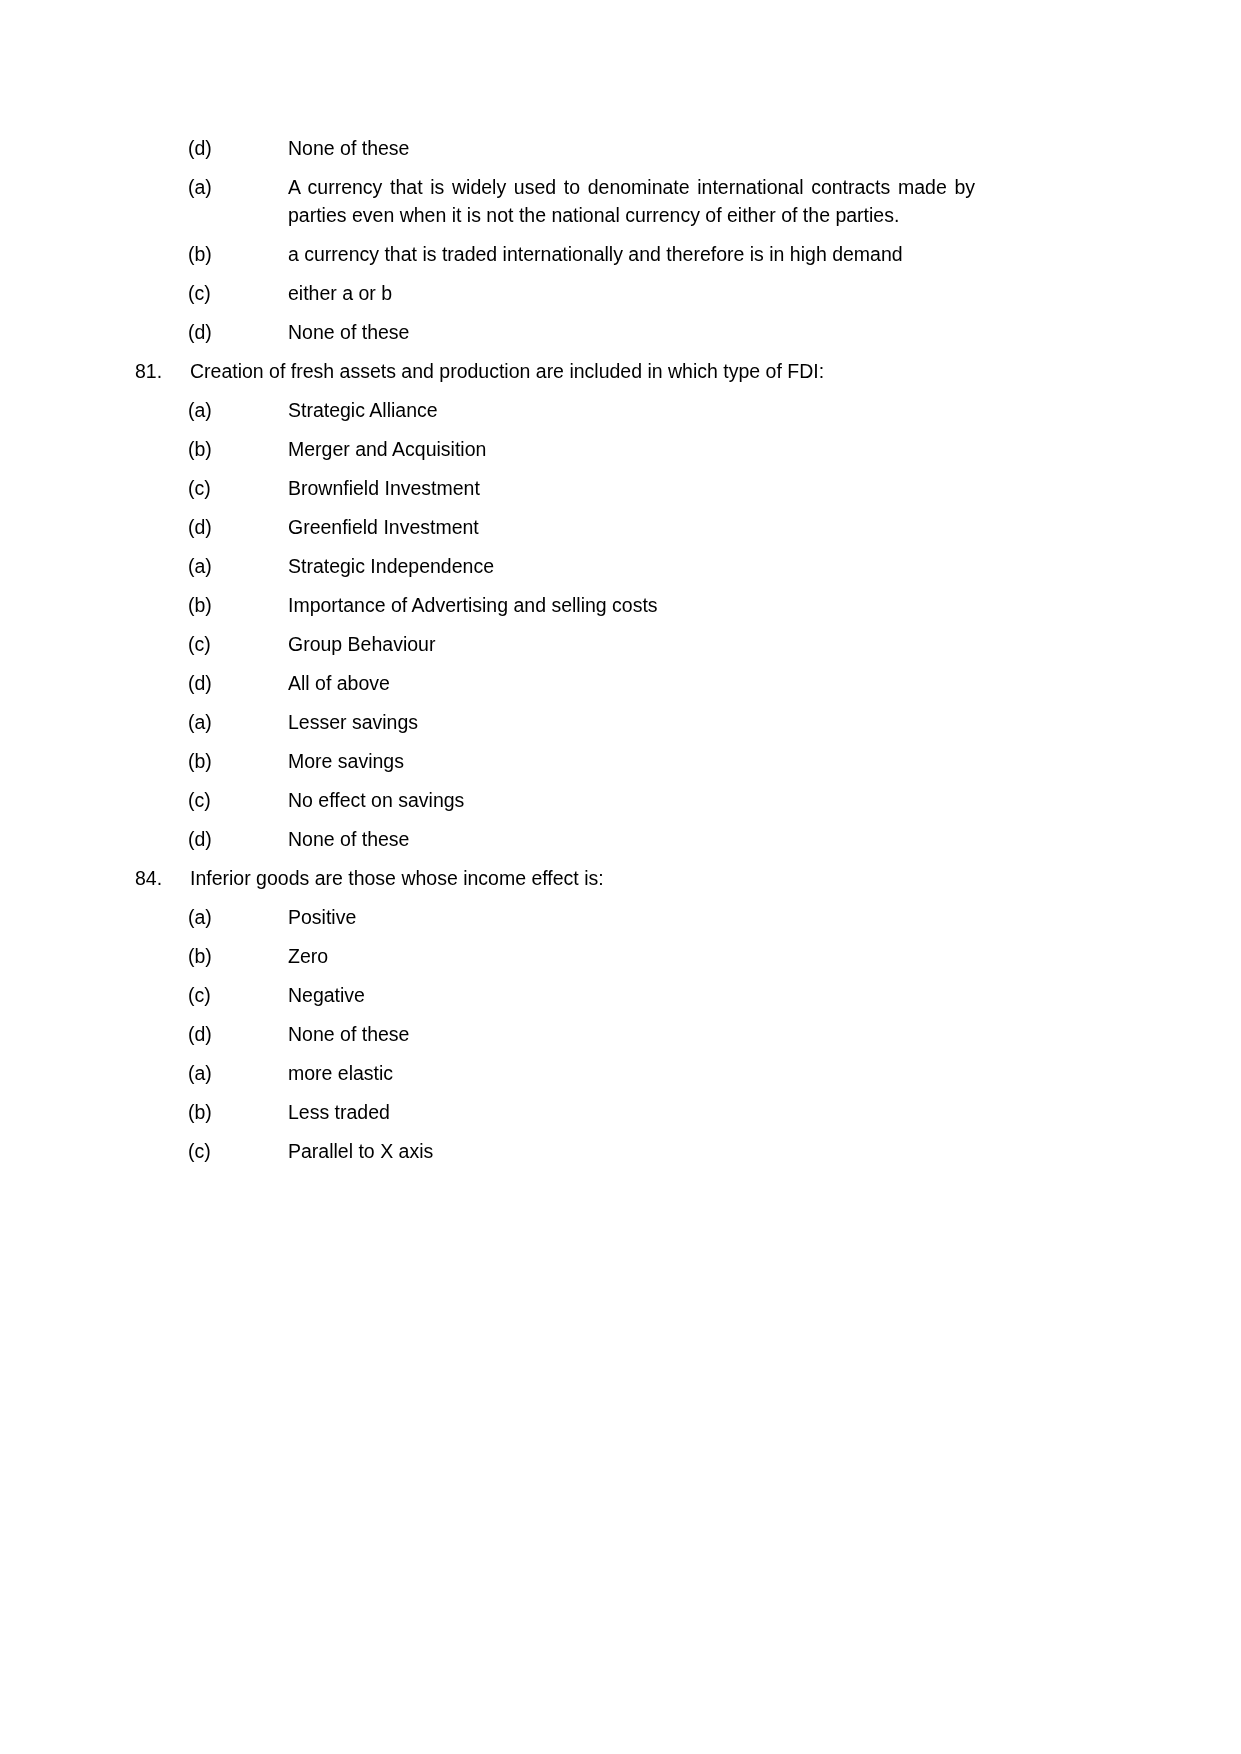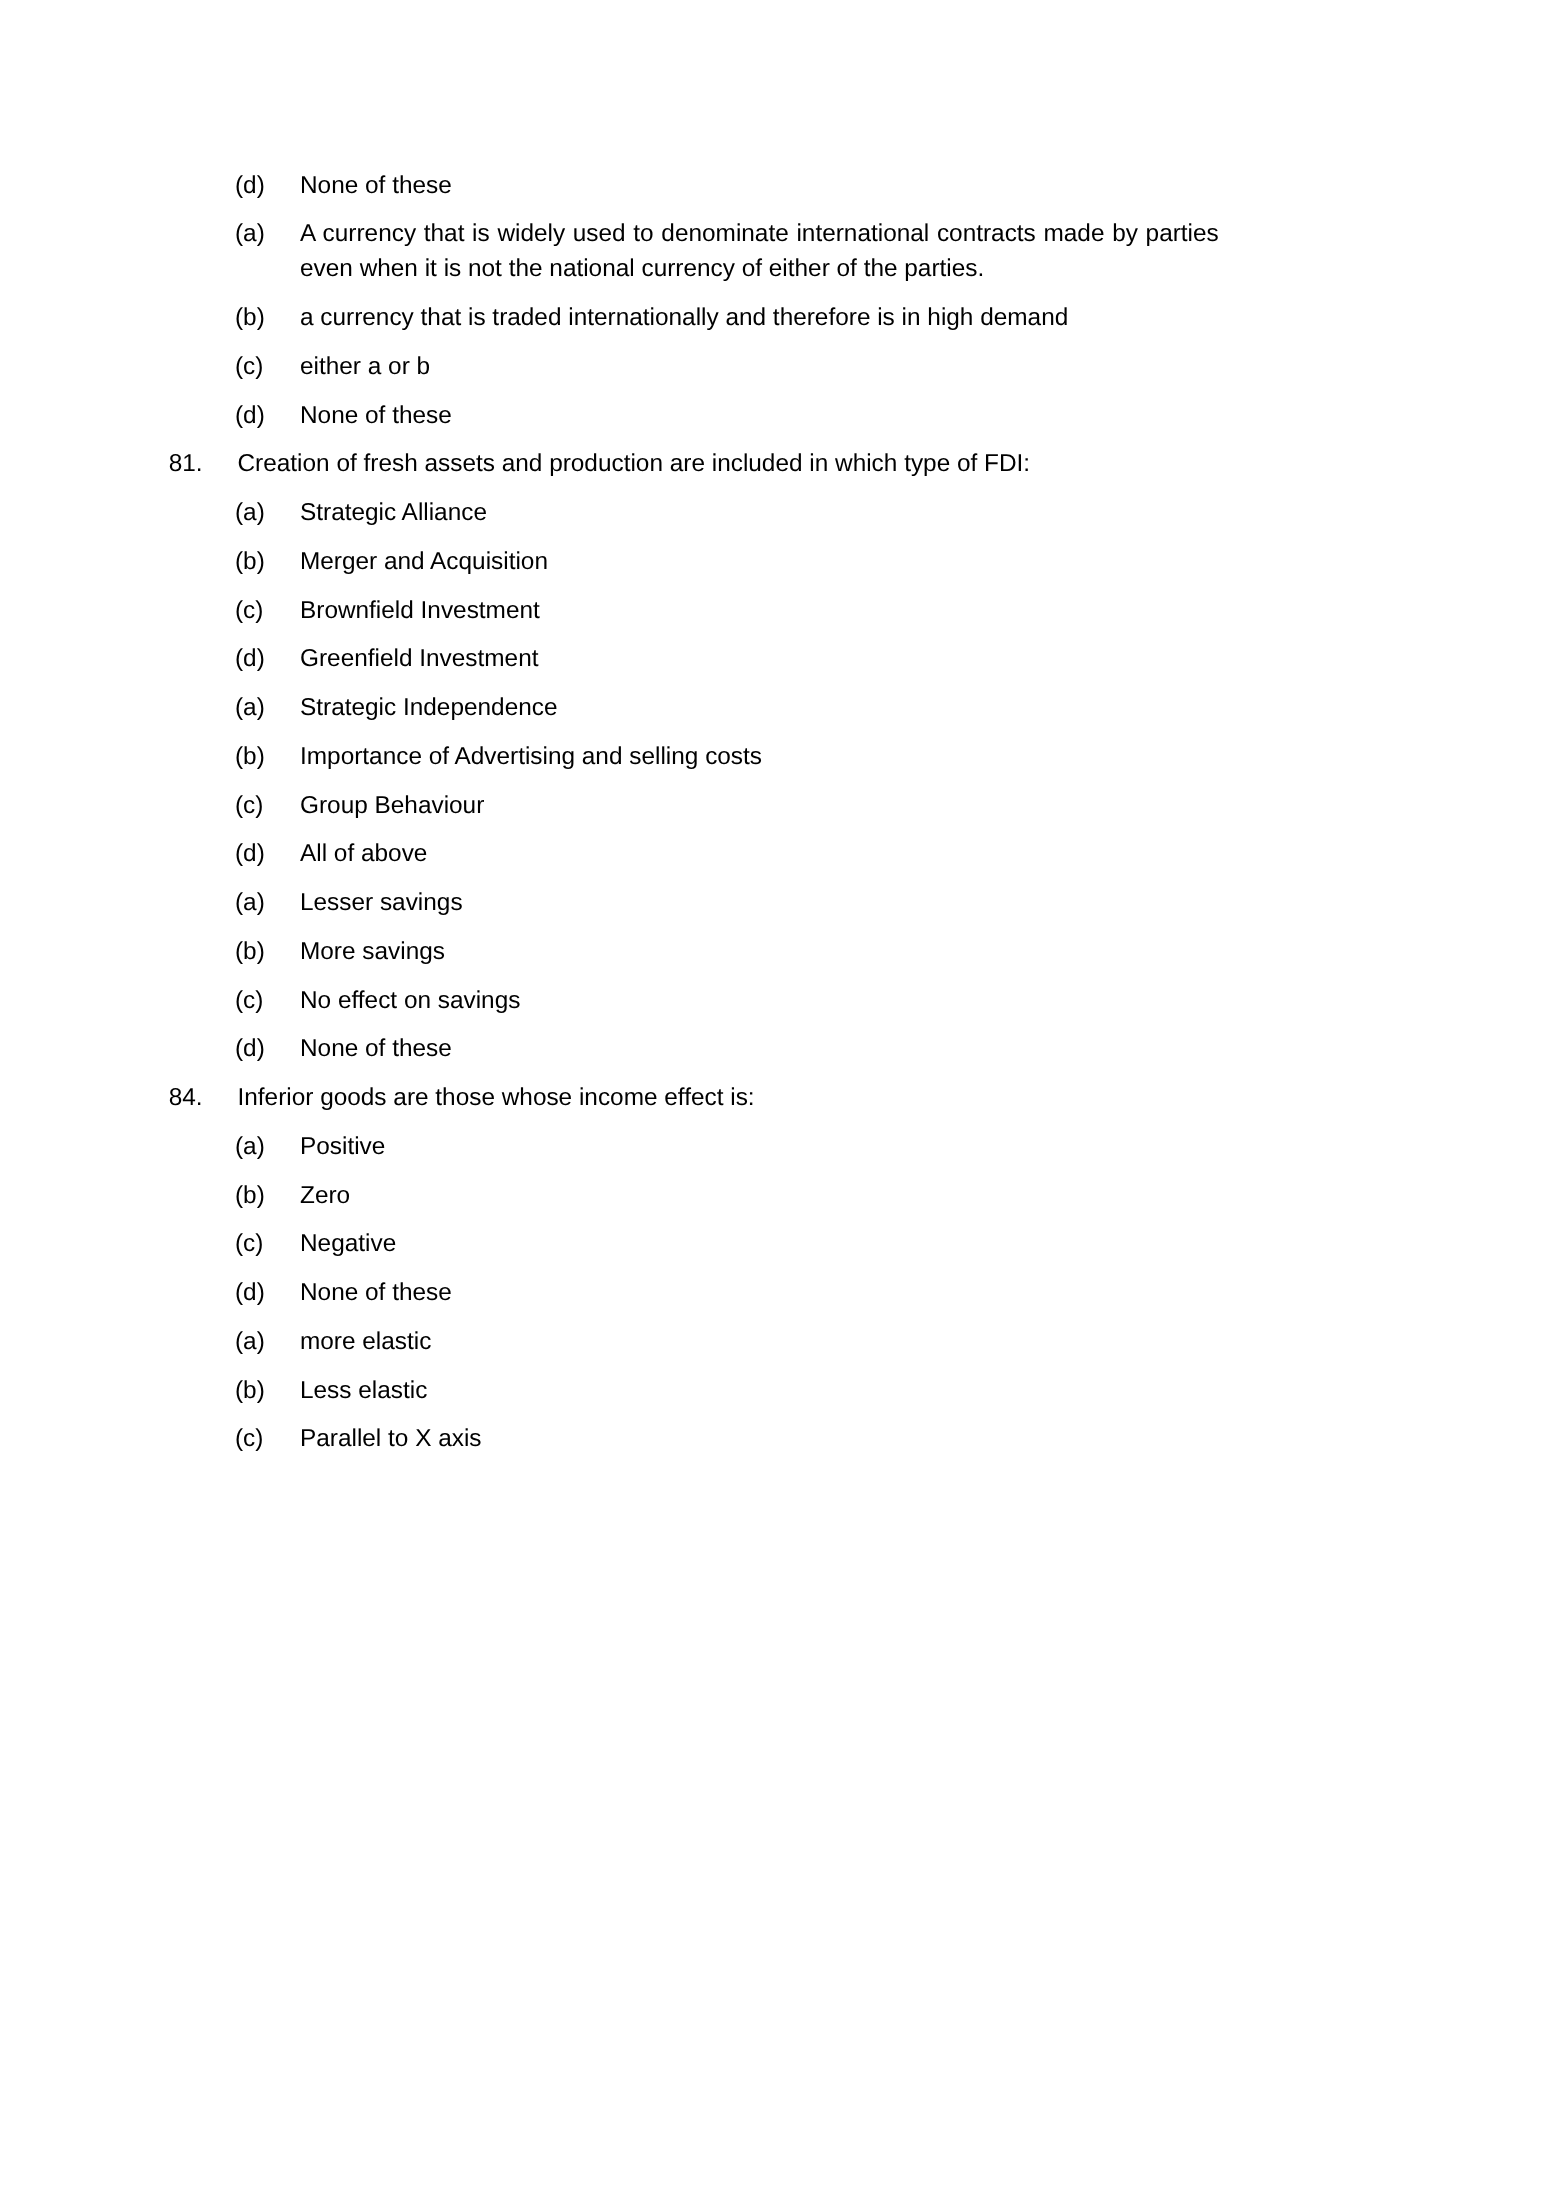--- a/index.html
+++ b/index.html
@@ -40,20 +40,21 @@
     margin-left: 53px;
     margin-bottom: 11px;
   }
   .letter {
     width: 52px;
     flex-shrink: 0;
   }
   .otext {
     flex: 1;
     text-align: justify;
+    margin-left: 48px;
   }
   .page-number {
     margin-top: 40px;
     width: 840px;
     text-align: center;
   }
 </style>
 </head>
 <body>
 
@@ -196,21 +197,21 @@
 
   <div class="question-block">
     <div class="options">
   <div class="option">
     <span class="letter">(a)</span>
     <span class="otext">more elastic</span>
   </div>
 
   <div class="option">
     <span class="letter">(b)</span>
-    <span class="otext">Less elastic</span>
+    <span class="otext">Less traded</span>
   </div>
 
   <div class="option">
     <span class="letter">(c)</span>
     <span class="otext">Parallel to X axis</span>
   </div>
 </div>
   </div>
 </div>
 

